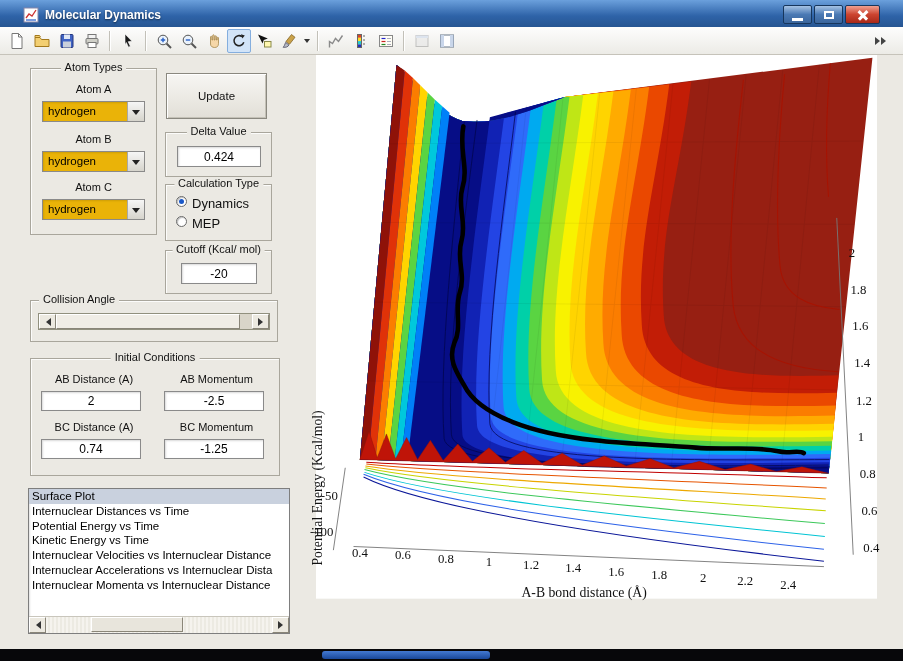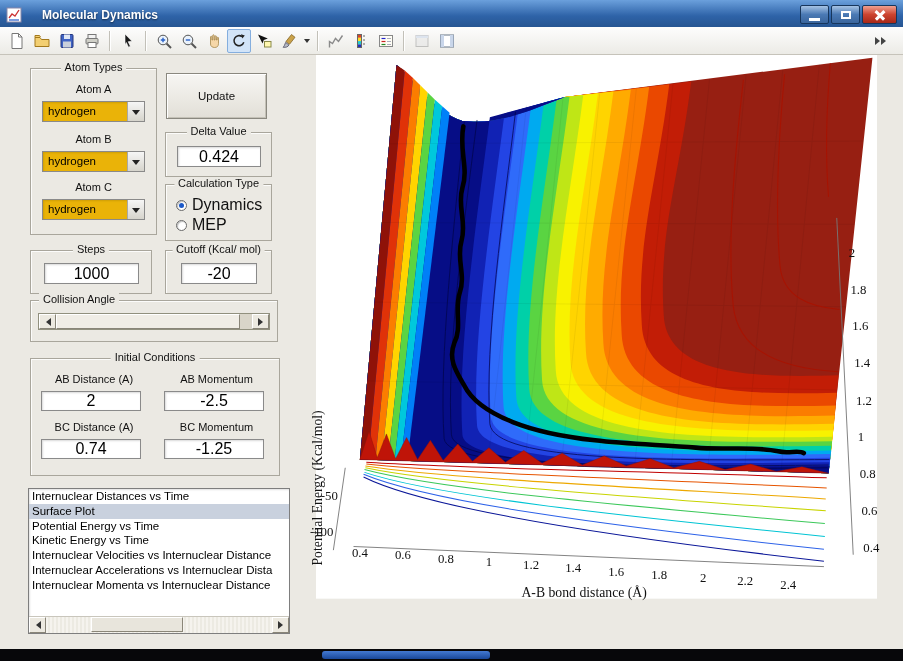--- a/index.html
+++ b/index.html
@@ -2,21 +2,21 @@
 <html><head>
 <meta charset="utf-8">
 <style>
   * { box-sizing: border-box; margin: 0; padding: 0; }
   body { margin:0; background:#555; font-family:"Liberation Sans", sans-serif; }
   .window { position:relative; width:903px; height:661px; background:#ebe9e3; overflow:hidden; }
 
   
   .titlebar { position:absolute; top:0; left:0; right:0; height:29px;
     background:linear-gradient(#6ba0dc,#2e63a8 55%,#25538e);
-    display:flex; align-items:center; padding:0 6px; gap:20px; }
+    display:flex; align-items:center; padding:0 23px; gap:6px; }
   .title { color:#fff; font-size:12px; font-weight:bold; text-shadow:0 1px 2px rgba(0,0,0,.55); }
   .winbtns { margin-left:auto; display:flex; gap:2px; }
   .wbtn { width:29px; height:19px; border:1px solid #17365c; border-radius:2px;
     background:linear-gradient(#a6c3e4,#4a79b4 50%,#3a659c);
     display:flex; align-items:center; justify-content:center; }
   .wbtn .minbar { width:11px; height:3px; background:#fff; margin-top:9px; }
   .wbtn .maxbox { width:10px; height:8px; border:2px solid #fff; }
   .wbtn.close { width:35px; background:linear-gradient(#f0a090,#cc4430 50%,#a82818); position:relative; }
   .wbtn.close .x1,.wbtn.close .x2 { position:absolute; width:12px; height:2.5px; background:#fff; left:11px; top:8px; }
   .x1 { transform:rotate(45deg);} .x2 { transform:rotate(-45deg);}
@@ -43,27 +43,27 @@
   .lbl { position:absolute; font-size:11px; color:#111; text-align:center; }
 
   .combo { position:absolute; height:21px; background:#eab308; border:1px solid #8a8a8a; display:flex;
     box-shadow:inset 1px 1px 2px rgba(0,0,0,.12); }
   .combo .val { flex:1; font-size:11.5px; padding:3px 0 0 5px; color:#000; }
   .combo .cbtn { width:17px; background:linear-gradient(#f6f6f6,#d6d4cc); border-left:1px solid #a8a8a8;
     display:flex; align-items:flex-start; justify-content:center; }
   .combo .cbtn::after { content:""; border:4px solid transparent; border-top:5px solid #222; margin-top:8px; }
 
   .field { position:absolute; background:#fff; border:1px solid #8a8a8a; box-shadow:inset 1px 1px 2px rgba(0,0,0,.15);
-    font-size:16px; color:#000; display:flex; align-items:center; justify-content:center; }
+    font-size:12px; color:#000; display:flex; align-items:center; justify-content:center; }
 
   .pushbtn { position:absolute; background:linear-gradient(#f7f6f3,#e2dfd7); border:1px solid #8a887f;
     box-shadow:inset 1px 1px 0 #fff, inset -1px -1px 0 #c4c1b7; font-size:11.5px; color:#111;
     display:flex; align-items:center; justify-content:center; }
 
-  .radio { position:absolute; display:flex; align-items:center; gap:5px; font-size:16px; color:#111; }
+  .radio { position:absolute; display:flex; align-items:flex-start; gap:5px; font-size:13px; color:#111; }
   .radio .dot { width:11px; height:11px; border-radius:50%; border:1px solid #6a6a6a; background:#fff;
     box-shadow:inset 1px 1px 1px rgba(0,0,0,.25); }
   .radio.checked .dot { position:relative; }
   .radio.checked .dot::after { content:""; position:absolute; left:2px; top:2px; width:5px; height:5px;
     border-radius:50%; background:#1a58c8; }
 
   .slider { position:absolute; height:17px; border:1px solid #91907e; background:#d9d5c9; display:flex; }
   .sbtn { width:17px; background:#ece9e0; border:1px solid #fff; border-right-color:#898578; border-bottom-color:#898578;
     display:flex; align-items:center; justify-content:center; }
   .sbtn.l::after { content:""; border:4px solid transparent; border-right:5px solid #333; margin-right:3px; }
@@ -264,24 +264,20 @@
       <div class="radio checked" style="left:10px;top:11px">
         <span class="dot"></span>
         <span>Dynamics</span>
       </div>
       <div class="radio" style="left:10px;top:31px">
         <span class="dot"></span>
         <span>MEP</span>
       </div>
     </div>
 
-    <div class="panel" style="left:30px;top:195px;width:122px;height:44px">
-      <span class="ptitle">Steps</span>
-      <div class="field" style="left:13px;top:12px;width:95px;height:21px">1000</div>
-    </div>
 
     <div class="panel" style="left:165px;top:195px;width:107px;height:44px">
       <span class="ptitle">Cutoff (Kcal/ mol)</span>
       <div class="field" style="left:15px;top:12px;width:76px;height:21px">-20</div>
     </div>
 
     <div class="panel" style="left:30px;top:245px;width:248px;height:42px">
       <span class="ptitle left">Collision Angle</span>
       <div class="slider" style="left:7px;top:12px;width:232px">
         <span class="sbtn l"></span>
@@ -297,22 +293,22 @@
       <div class="field" style="left:10px;top:32px;width:100px;height:20px">2</div>
       <span class="lbl" style="left:133px;top:14px;width:105px">AB Momentum</span>
       <div class="field" style="left:133px;top:32px;width:100px;height:20px">-2.5</div>
       <span class="lbl" style="left:8px;top:62px;width:110px">BC Distance (A)</span>
       <div class="field" style="left:10px;top:80px;width:100px;height:20px">0.74</div>
       <span class="lbl" style="left:133px;top:62px;width:105px">BC Momentum</span>
       <div class="field" style="left:133px;top:80px;width:100px;height:20px">-1.25</div>
     </div>
 
     <div class="listbox">
+      <div class="litem selected">Surface Plot</div>
       <div class="litem">Internuclear Distances vs Time</div>
-      <div class="litem selected">Surface Plot</div>
       <div class="litem">Potential Energy vs Time</div>
       <div class="litem">Kinetic Energy vs Time</div>
       <div class="litem">Internuclear Velocities vs Internuclear Distance</div>
       <div class="litem">Internuclear Accelerations vs Internuclear Dista</div>
       <div class="litem">Internuclear Momenta vs Internuclear Distance</div>
       <div class="hscroll">
         <span class="sbtn l"></span>
         <span class="hs-track">
             <span class="hs-thumb"></span>
           </span>

